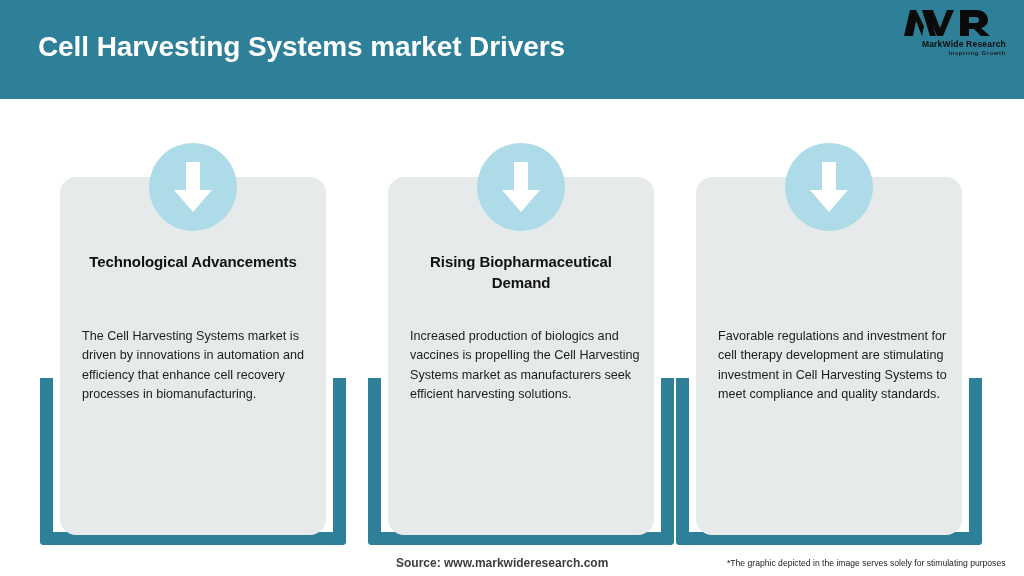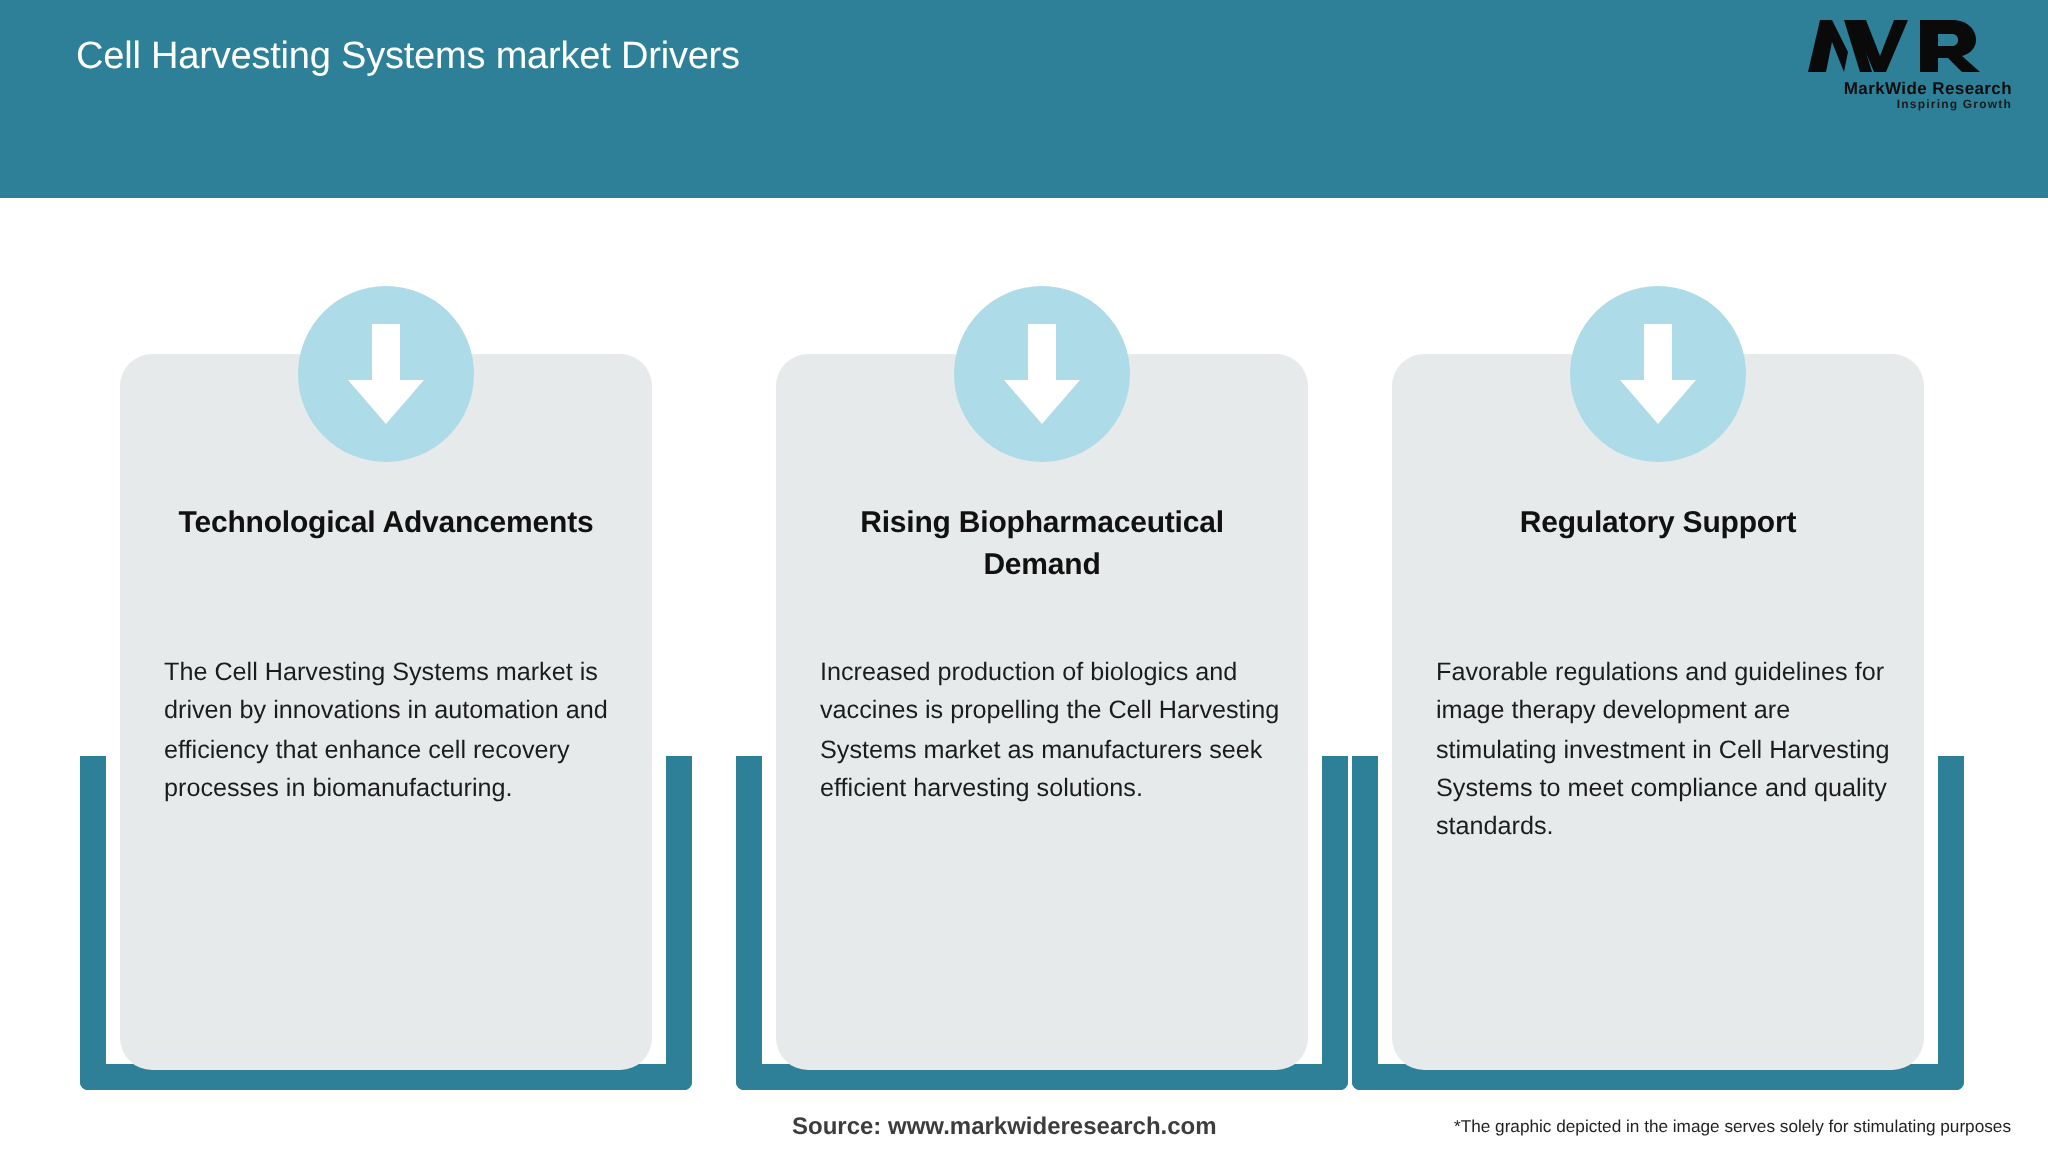--- a/index.html
+++ b/index.html
@@ -25,23 +25,23 @@
     position: absolute;
     left: 0;
     top: 0;
     width: 1024px;
     height: 99px;
     background: #2e8099;
   }
   .header-title {
     position: absolute;
     left: 38px;
-    top: 18px;
-    font-size: 19px;
-    font-weight: normal;
+    top: 31px;
+    font-size: 28px;
+    font-weight: bold;
     color: #ffffff;
     letter-spacing: -0.1px;
     white-space: nowrap;
   }
 
   
   .logo {
     position: absolute;
     right: 18px;
     top: 8px;
@@ -212,22 +212,21 @@
     <div class="icon-circle">
       <svg width="42" height="54" viewBox="0 0 42 54">
         <polygon fill="#ffffff" points="14,2 28,2 28,30 40,30 21,52 2,30 14,30"></polygon>
       </svg>
     </div>
   </div>
 
   <div class="col col-3">
     <div class="bracket"></div>
     <div class="card">
-      <div class="card-title">Regulatory Support</div>
-      <div class="card-body">Favorable regulations and guidelines for image therapy development are stimulating investment in Cell Harvesting Systems to meet compliance and quality standards.</div>
+      <div class="card-body">Favorable regulations and investment for cell therapy development are stimulating investment in Cell Harvesting Systems to meet compliance and quality standards.</div>
     </div>
     <div class="icon-circle">
       <svg width="42" height="54" viewBox="0 0 42 54">
         <polygon fill="#ffffff" points="14,2 28,2 28,30 40,30 21,52 2,30 14,30"></polygon>
       </svg>
     </div>
   </div>
 
   <div class="footer-source">Source: www.markwideresearch.com</div>
   <div class="footer-note">*The graphic depicted in the image serves solely for stimulating purposes</div>

